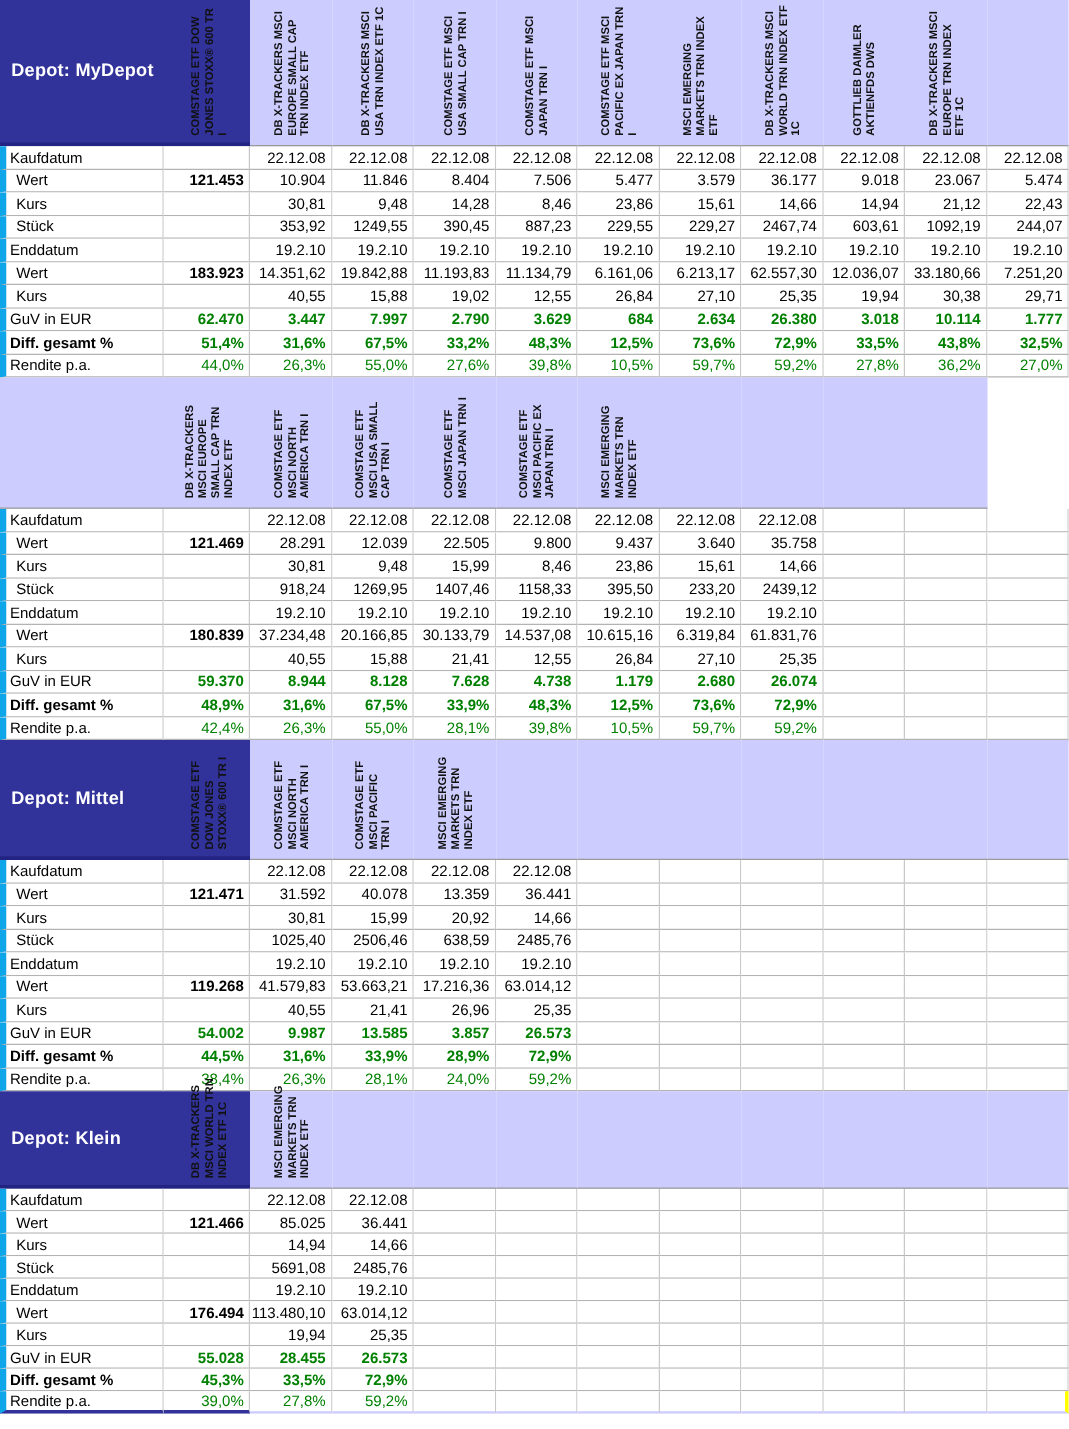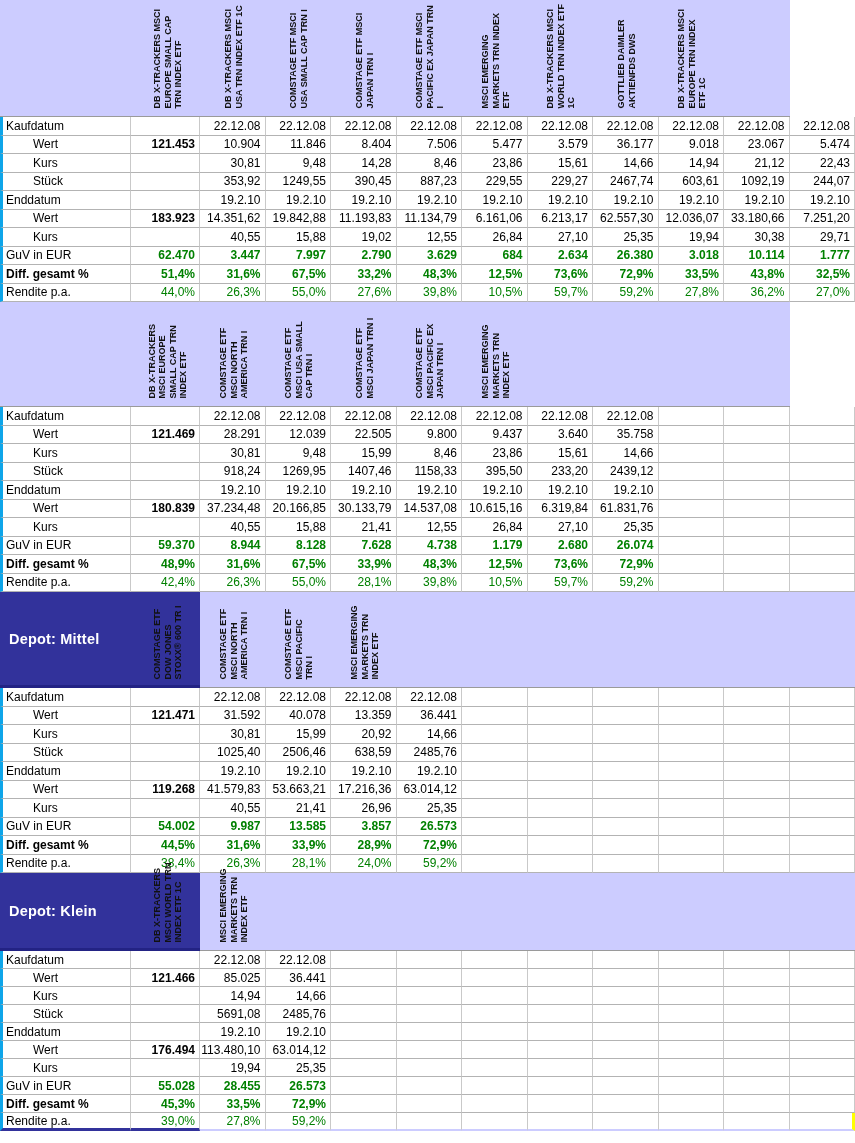--- a/index.html
+++ b/index.html
@@ -22,38 +22,41 @@
        padding:2px 2px 2px 8px;font-weight:bold;font-size:9px;line-height:10.5px;color:#111;}
   .s0 .rot{width:116px}
   .s1 .rot{width:104px}
   .s2 .rot{width:91px}
   .s3 .rot{width:93px}
   
   .row{display:grid;grid-template-columns:131px 69px repeat(10,65.5px);height:18.5px;}
   .s3 .row{height:18px}
   .row>div{box-sizing:border-box;border-right:1px solid #c9c9c9;border-bottom:1px solid #b3b3b3;
            display:flex;align-items:center;font-size:12px;background:#fff;overflow:hidden;white-space:nowrap;}
-  .lab{border-left:3px solid #0ea5e9;padding-left:3px;font-size:12.5px;}
-  .lab.ind{padding-left:30px;}
+  .lab{border-left:5px solid #0ea5e9;padding-left:3px;font-size:12.5px;}
+  .lab.ind{padding-left:8px;}
   .tot,.cell{justify-content:flex-end;padding-right:4px;}
   .b{font-weight:bold;}
   .green{color:#008000;}
   
   .s3 .row:last-child .lab,
   .s3 .row:last-child .tot{border-bottom:3px solid #32329b;}
   .s3 .row:last-child .cell{border-bottom:2px solid #ccccff;}
   .s3 .row:last-child .cell:last-child{border-right:3px solid #ffff00;}
 </style>
 </head>
 <body>
 
 <div class="sheet">
 
   <div class="section s0">
     <div class="band">
+      <div class="depot-box">
+        <span>Depot: MyDepot</span>
+      </div>
     <div class="hcell">
           <div class="rot">COMSTAGE ETF DOW JONES STOXX® 600 TR I</div>
         </div>
         <div class="hcell">
           <div class="rot">DB X-TRACKERS MSCI EUROPE SMALL CAP TRN INDEX ETF</div>
         </div>
         <div class="hcell">
           <div class="rot">DB X-TRACKERS MSCI USA TRN INDEX ETF 1C</div>
         </div>
         <div class="hcell">

